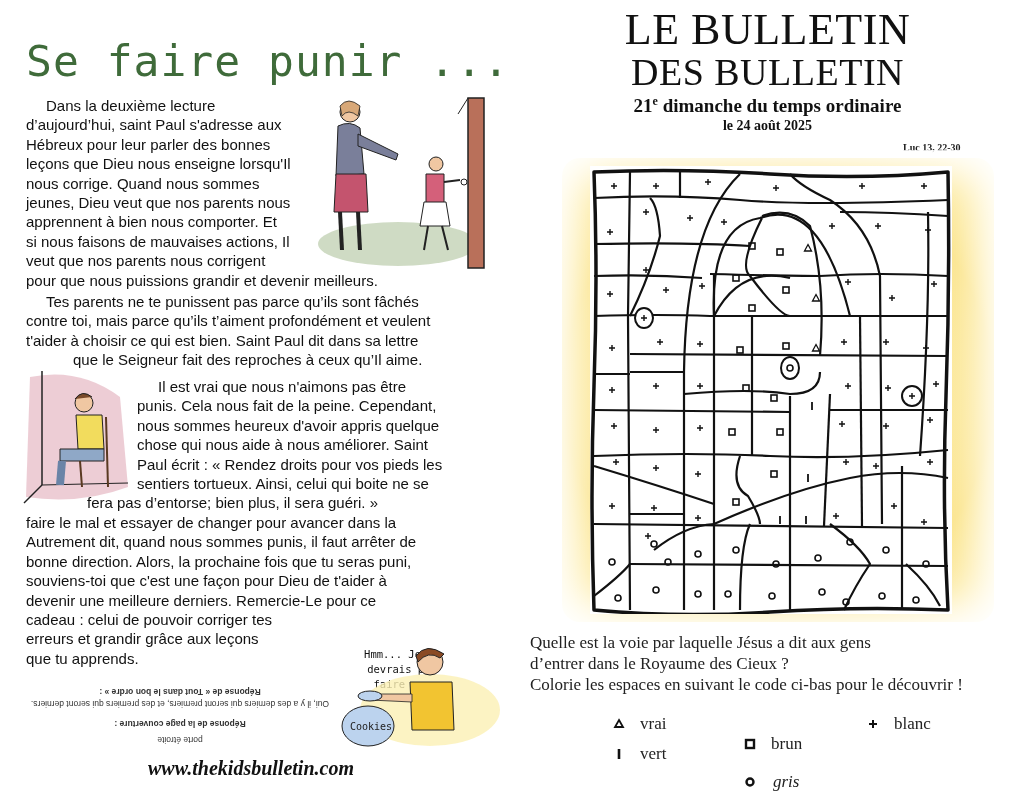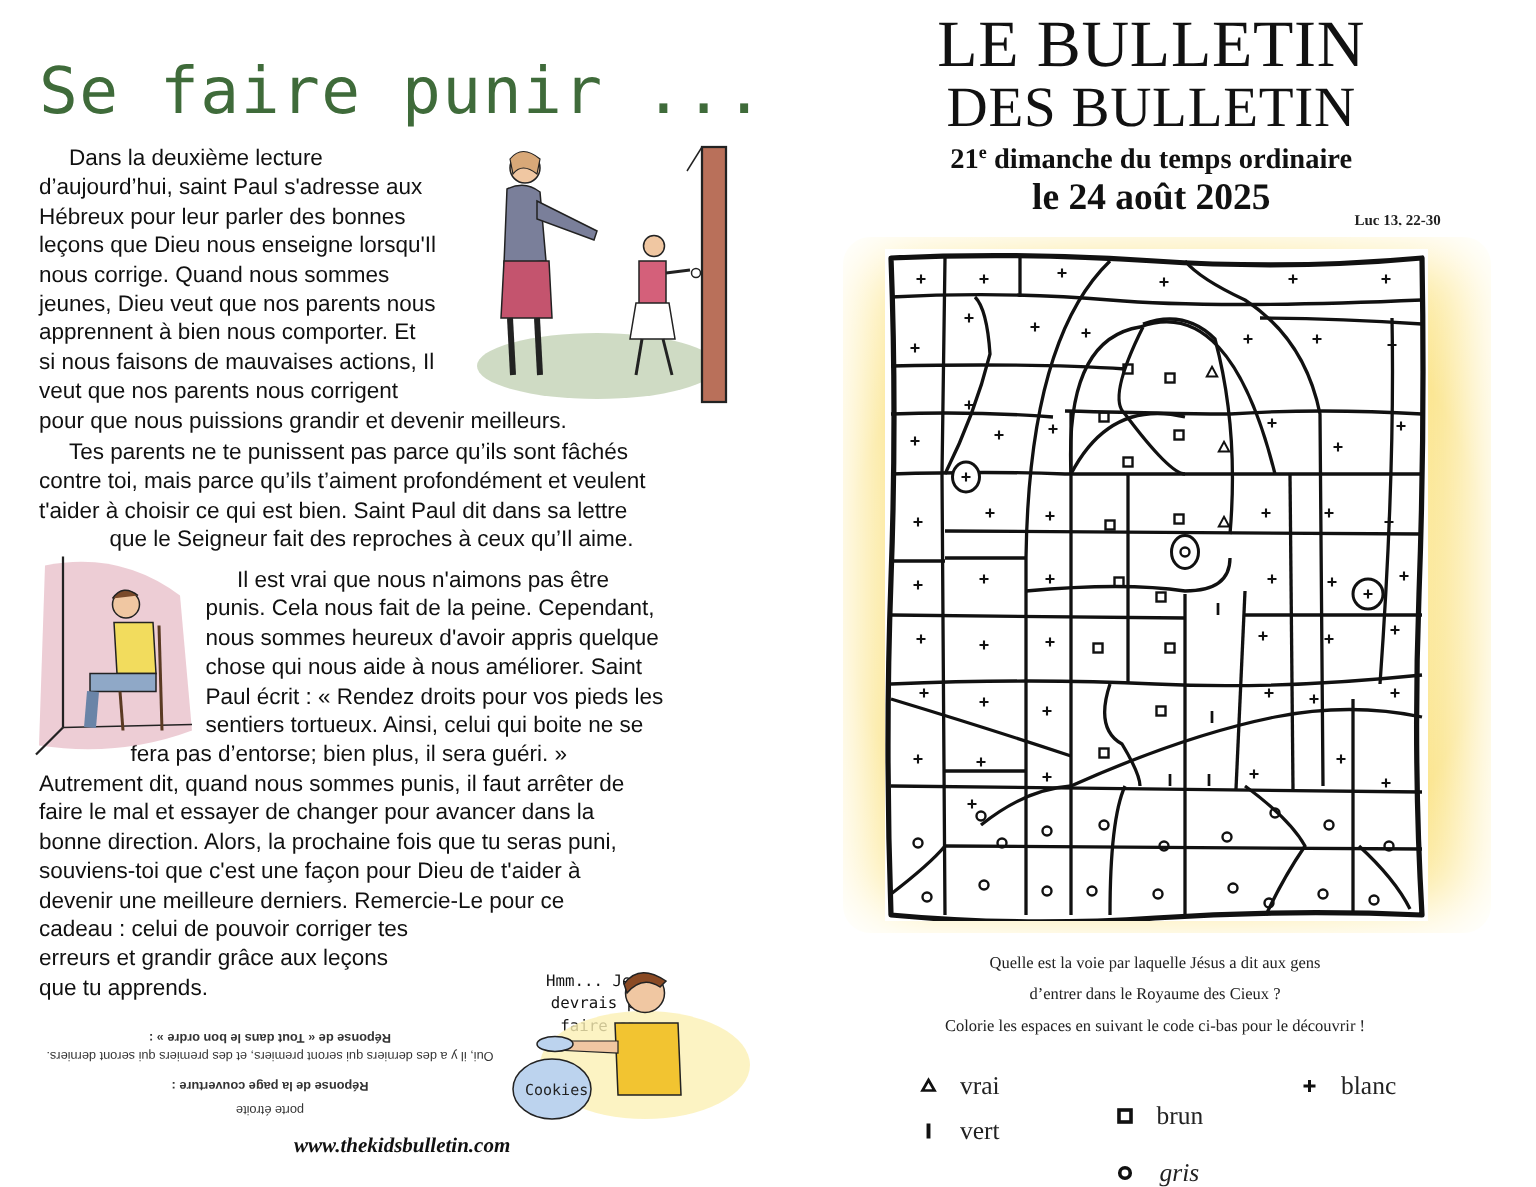--- a/index.html
+++ b/index.html
@@ -26,33 +26,33 @@
     position: absolute; left: 20px; top: 686px; width: 320px;
     transform: rotate(180deg);
     font-family: "Liberation Sans", sans-serif; font-size: 8.5px; color: #333;
     text-align: center; line-height: 12px;
   }
   .upside b { font-weight: bold; }
 
   .website {
     position: absolute; left: 148px; top: 757px;
     font-family: "Liberation Serif", serif; font-style: italic; font-weight: bold;
-    font-size: 14px; color: #111; margin-left: 48px;
+    font-size: 20px; color: #111;
   }
 
   
   .bull-title {
     position: absolute; left: 560px; width: 415px; text-align: center;
     font-family: "Liberation Serif", serif; color: #111;
   }
   .bt1 { top: 4px; font-size: 44px; letter-spacing: 0.5px; }
   .bt2 { top: 50px; font-size: 38px; letter-spacing: 0.5px; }
   .bt3 { top: 94px; font-size: 19px; font-weight: bold; }
   .bt3 sup { font-size: 12px; }
-  .bt4 { top: 118px; font-size: 25px; font-weight: bold; }
+  .bt4 { top: 118px; font-size: 14px; font-weight: bold; }
   .luc {
     position: absolute; left: 903px; top: 142px;
     font-family: "Liberation Serif", serif; font-size: 10px; font-weight: bold; color: #222;
   }
 
   .puzzle-wrap {
     position: absolute; left: 562px; top: 158px; width: 432px; height: 464px;
     background: radial-gradient(ellipse at center, #fff8d6 0%, #fbe48a 70%, #fff6cf 100%);
     border-radius: 18px;
     filter: blur(0);
@@ -61,22 +61,22 @@
     position: absolute; left: 556px; top: 150px; width: 444px; height: 478px;
     border-radius: 30px;
     box-shadow: inset 0 0 40px 20px #ffffff;
     pointer-events: none;
   }
   .puzzle {
     position: absolute; left: 590px; top: 166px; width: 362px; height: 448px;
   }
 
   .question {
-    position: absolute; left: 530px; width: 480px; text-align: center;
-    font-family: "Liberation Serif", serif; font-size: 11px; color: #222; line-height: 21px;
+    position: absolute; left: 530px; width: 480px; 
+    font-family: "Liberation Serif", serif; font-size: 17px; color: #222; line-height: 21px;
     top: 632px;
   }
   .legend-item {
     position: absolute; font-family: "Liberation Serif", serif; font-size: 17px; color: #222;
     display: flex; align-items: center; gap: 14px;
   }
   .legend-sym { width: 14px; height: 14px; display: inline-block; }
 </style>
 </head>
 <body>
@@ -107,22 +107,22 @@
   <span class="ln" style="padding-left:21px">Il est vrai que nous n'aimons pas être</span>
   <span class="ln">punis. Cela nous fait de la peine. Cependant,</span>
   <span class="ln">nous sommes heureux d'avoir appris quelque</span>
   <span class="ln">chose qui nous aide à nous améliorer. Saint</span>
   <span class="ln">Paul écrit : « Rendez droits pour vos pieds les</span>
   <span class="ln">sentiers tortueux. Ainsi, celui qui boite ne se</span>
   <span class="ln" style="margin-left:-50px">fera pas d’entorse; bien plus, il sera guéri. »</span>
 </div>
 
 <div class="body-text" style="left:26px; top:513px;">
+  <span class="ln">faire le mal et essayer de changer pour avancer dans la</span>
   <span class="ln">Autrement dit, quand nous sommes punis, il faut arrêter de</span>
-  <span class="ln">faire le mal et essayer de changer pour avancer dans la</span>
   <span class="ln">bonne direction. Alors, la prochaine fois que tu seras puni,</span>
   <span class="ln">souviens-toi que c'est une façon pour Dieu de t'aider à</span>
   <span class="ln">devenir une meilleure derniers. Remercie-Le pour ce</span>
   <span class="ln">cadeau : celui de pouvoir corriger tes</span>
   <span class="ln">erreurs et grandir grâce aux leçons</span>
   <span class="ln">que tu apprends.</span>
 </div>
 
 <svg class="illus" style="left:318px; top:94px;" width="172" height="180" viewBox="0 0 172 180">
   <ellipse cx="80" cy="150" rx="80" ry="22" fill="#a8bd94" opacity="0.55"></ellipse>

